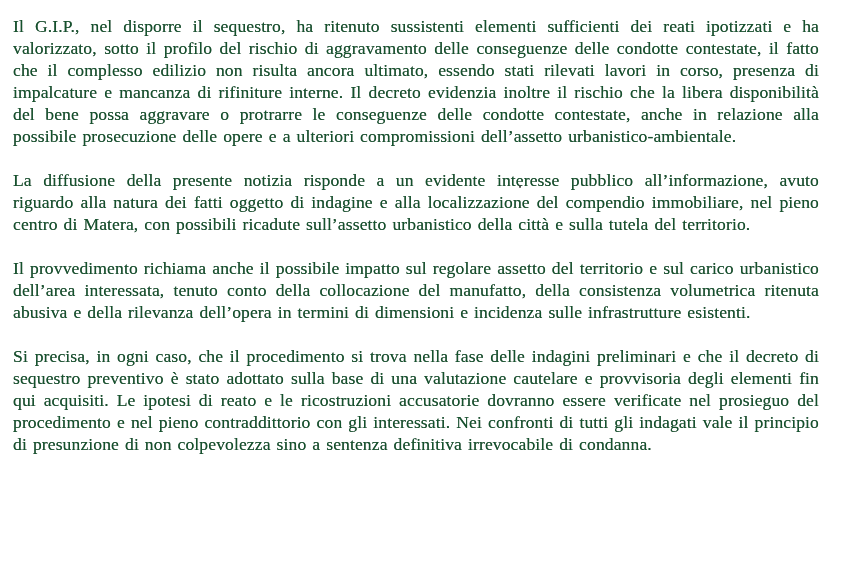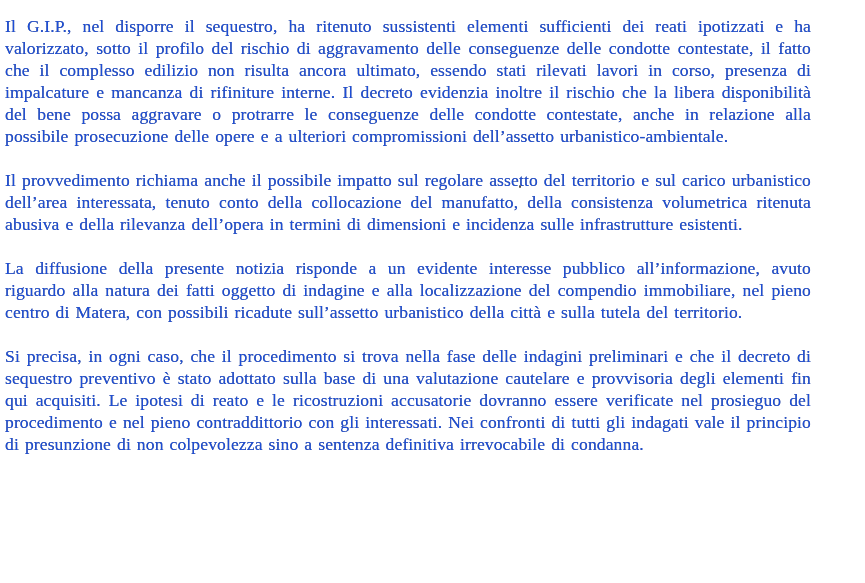--- a/index.html
+++ b/index.html
@@ -9,24 +9,24 @@
   }
   body {
     width: 865px;
     height: 583px;
     overflow: hidden;
     position: relative;
     font-family: "Liberation Serif", "DejaVu Serif", serif;
   }
   .page {
     position: absolute;
-    left: 5px;
+    left: 13px;
     top: 15px;
     width: 806px;
-    color: #1d4ed8;
+    color: #14532d;
   }
   .page p {
     margin: 0 0 22px 0;
     font-size: 17.6px;
     line-height: 22px;
     text-align: justify;
     letter-spacing: 0.1px;
     word-spacing: 1.5px;
     
     text-shadow: 0 0 0.4px rgba(0,0,0,0.55);
@@ -39,18 +39,18 @@
     height: 3px;
     background: #4a4a4a;
     border-radius: 50%;
   }
 </style>
 </head>
 <body>
 
 <div class="page">
   <p>Il G.I.P., nel disporre il sequestro, ha ritenuto sussistenti elementi sufficienti dei reati ipotizzati e ha valorizzato, sotto il profilo del rischio di aggravamento delle conseguenze delle condotte contestate, il fatto che il complesso edilizio non risulta ancora ultimato, essendo stati rilevati lavori in corso, presenza di impalcature e mancanza di rifiniture interne. Il decreto evidenzia inoltre il rischio che la libera disponibilità del bene possa aggravare o protrarre le conseguenze delle condotte contestate, anche in relazione alla possibile prosecuzione delle opere e a ulteriori compromissioni dell’assetto urbanistico-ambientale.</p>
+  <p>La diffusione della presente notizia risponde a un evidente interesse pubblico all’informazione, avuto riguardo alla natura dei fatti oggetto di indagine e alla localizzazione del compendio immobiliare, nel pieno centro di Matera, con possibili ricadute sull’assetto urbanistico della città e sulla tutela del territorio.</p>
   <p>Il provvedimento richiama anche il possibile impatto sul regolare assetto del territorio e sul carico urbanistico dell’area interessata, tenuto conto della collocazione del manufatto, della consistenza volumetrica ritenuta abusiva e della rilevanza dell’opera in termini di dimensioni e incidenza sulle infrastrutture esistenti.</p>
-  <p>La diffusione della presente notizia risponde a un evidente interesse pubblico all’informazione, avuto riguardo alla natura dei fatti oggetto di indagine e alla localizzazione del compendio immobiliare, nel pieno centro di Matera, con possibili ricadute sull’assetto urbanistico della città e sulla tutela del territorio.</p>
   <p>Si precisa, in ogni caso, che il procedimento si trova nella fase delle indagini preliminari e che il decreto di sequestro preventivo è stato adottato sulla base di una valutazione cautelare e provvisoria degli elementi fin qui acquisiti. Le ipotesi di reato e le ricostruzioni accusatorie dovranno essere verificate nel prosieguo del procedimento e nel pieno contraddittorio con gli interessati. Nei confronti di tutti gli indagati vale il principio di presunzione di non colpevolezza sino a sentenza definitiva irrevocabile di condanna.</p>
 </div>
 
 <div class="scan-dot"></div>
 
 </body></html>

